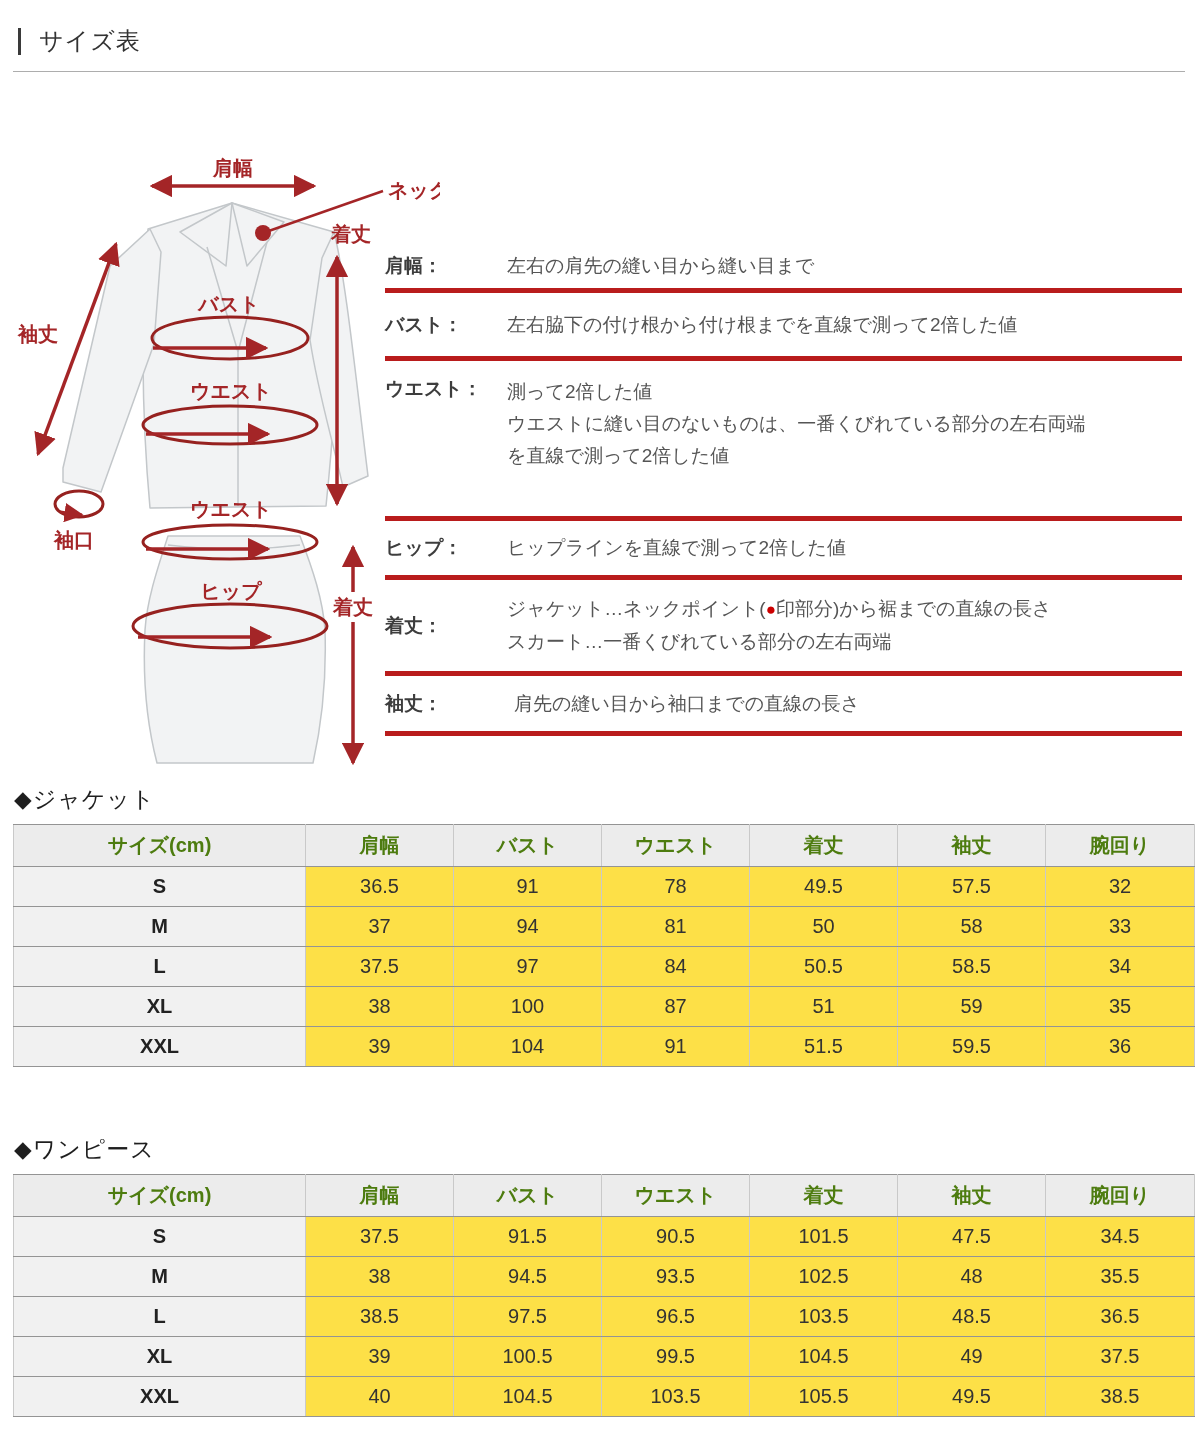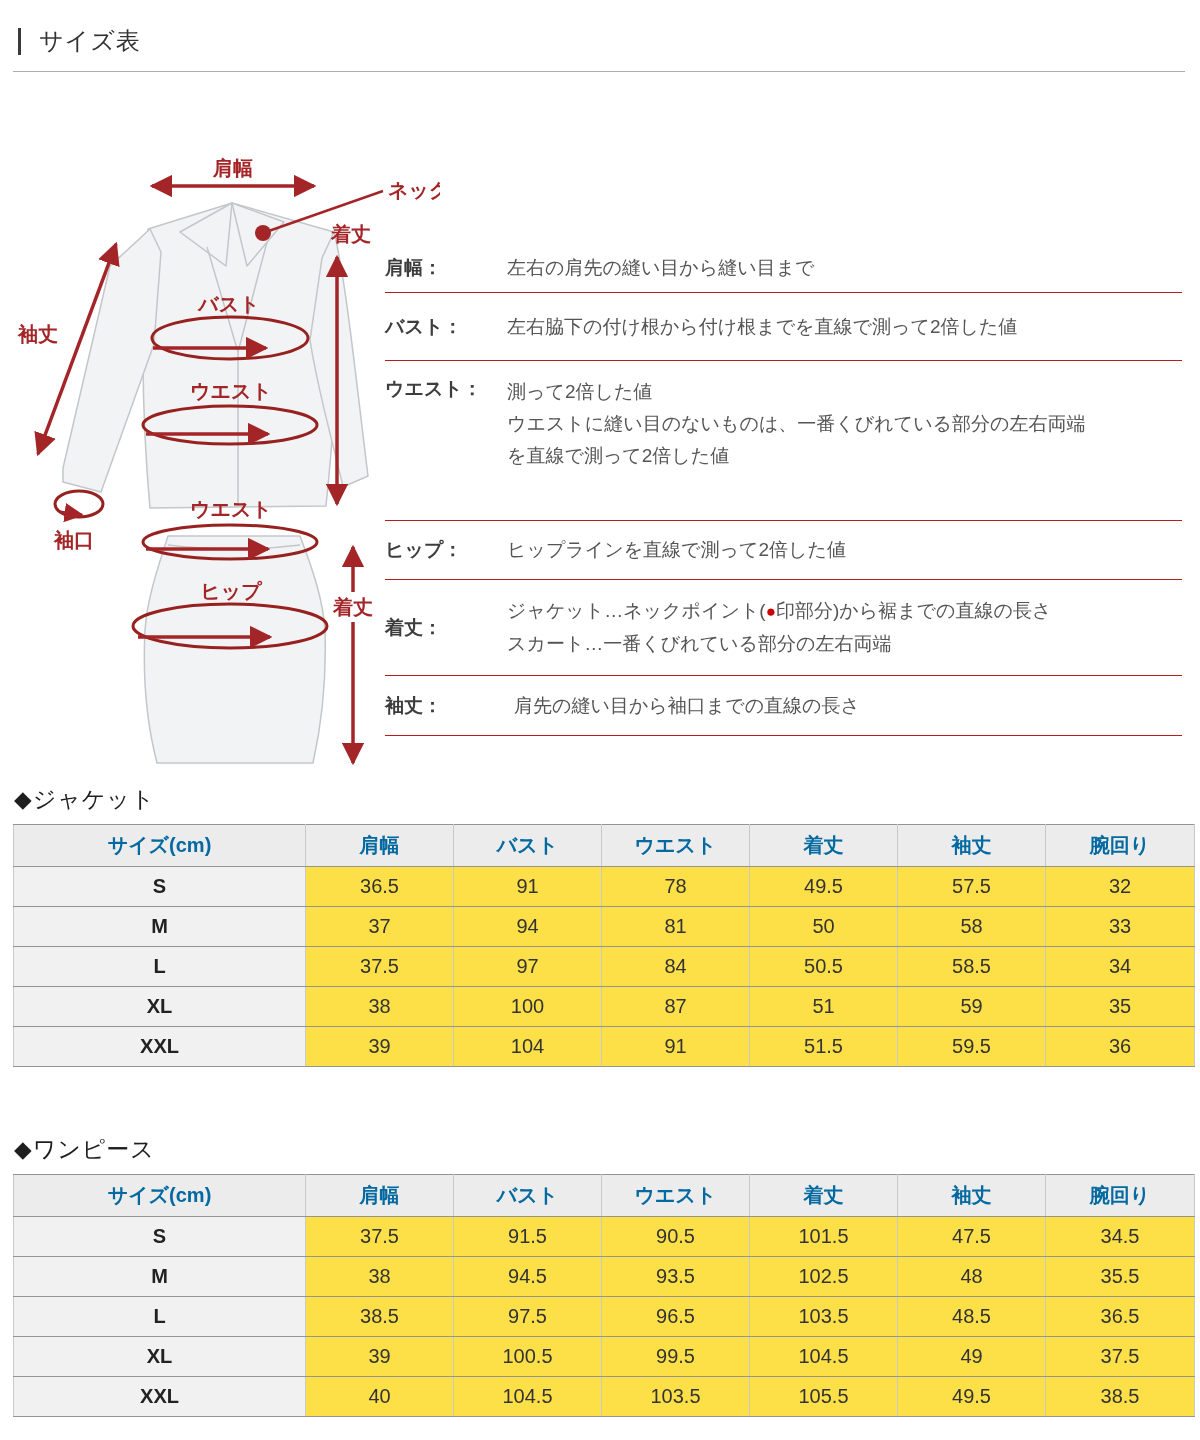--- a/index.html
+++ b/index.html
@@ -13,21 +13,21 @@
   .title-bar{width:3px;height:27px;background:#3a3a3a;}
   .title-text{font-size:24px;color:#333;letter-spacing:1px;}
   .title-rule{position:absolute;left:13px;top:71px;width:1172px;border-top:1px solid #adadad;}
 
   
   svg.diagram{position:absolute;left:0;top:150px;}
   svg.diagram text{font-family:"Liberation Sans","DejaVu Sans",sans-serif;font-weight:bold;}
 
   
   .defs{position:absolute;left:385px;top:243px;width:797px;}
-  .def-row{display:flex;align-items:center;border-bottom:1px solid #b91c1c;box-sizing:border-box;}
+  .def-row{display:flex;align-items:center;border-bottom:5px solid #b91c1c;box-sizing:border-box;}
   .def-row:nth-child(1){height:50px;}
   .def-row:nth-child(2){height:68px;}
   .def-row:nth-child(3){height:160px;align-items:flex-start;padding-top:15px;}
   .def-row:nth-child(4){height:59px;}
   .def-row:nth-child(5){height:96px;}
   .def-row:nth-child(6){height:60px;gap:7px;}
   .def-term{width:122px;flex:none;font-size:19px;font-weight:bold;color:#3d3d3d;}
   .def-desc{flex:1;font-size:19px;color:#555;line-height:32px;}
   .red-dot{color:#cc0000;font-size:17px;}
 
@@ -35,21 +35,21 @@
   .size-section{position:absolute;left:13px;width:1181px;}
   #sec-jacket{top:784px;}
   #sec-dress{top:1134px;}
   .sec-head{font-size:23px;color:#1e1e1e;font-weight:400;margin:0 0 9px 1px;letter-spacing:1px;}
   table.size-table{border-collapse:collapse;table-layout:fixed;width:1181px;}
   .size-table th,.size-table td{
     border-left:1px solid #c9c9c9;border-right:1px solid #c9c9c9;
     border-top:1px solid #949494;border-bottom:1px solid #949494;
     text-align:center;vertical-align:middle;padding:0;font-size:20px;height:39px;
   }
-  .size-table thead th{background:#ececec;font-weight:bold;color:#0369a1;height:41px;}
+  .size-table thead th{background:#ececec;font-weight:bold;color:#4d7c0f;height:41px;}
   .size-table td.size{background:#f1f1f1;font-weight:bold;color:#222;}
   .size-table td.val{background:#fde047;color:#333;font-weight:400;}
 </style>
 </head>
 <body>
 
 <div class="page-title">
   <span class="title-bar"></span>
   <span class="title-text">サイズ表</span>
 </div>

